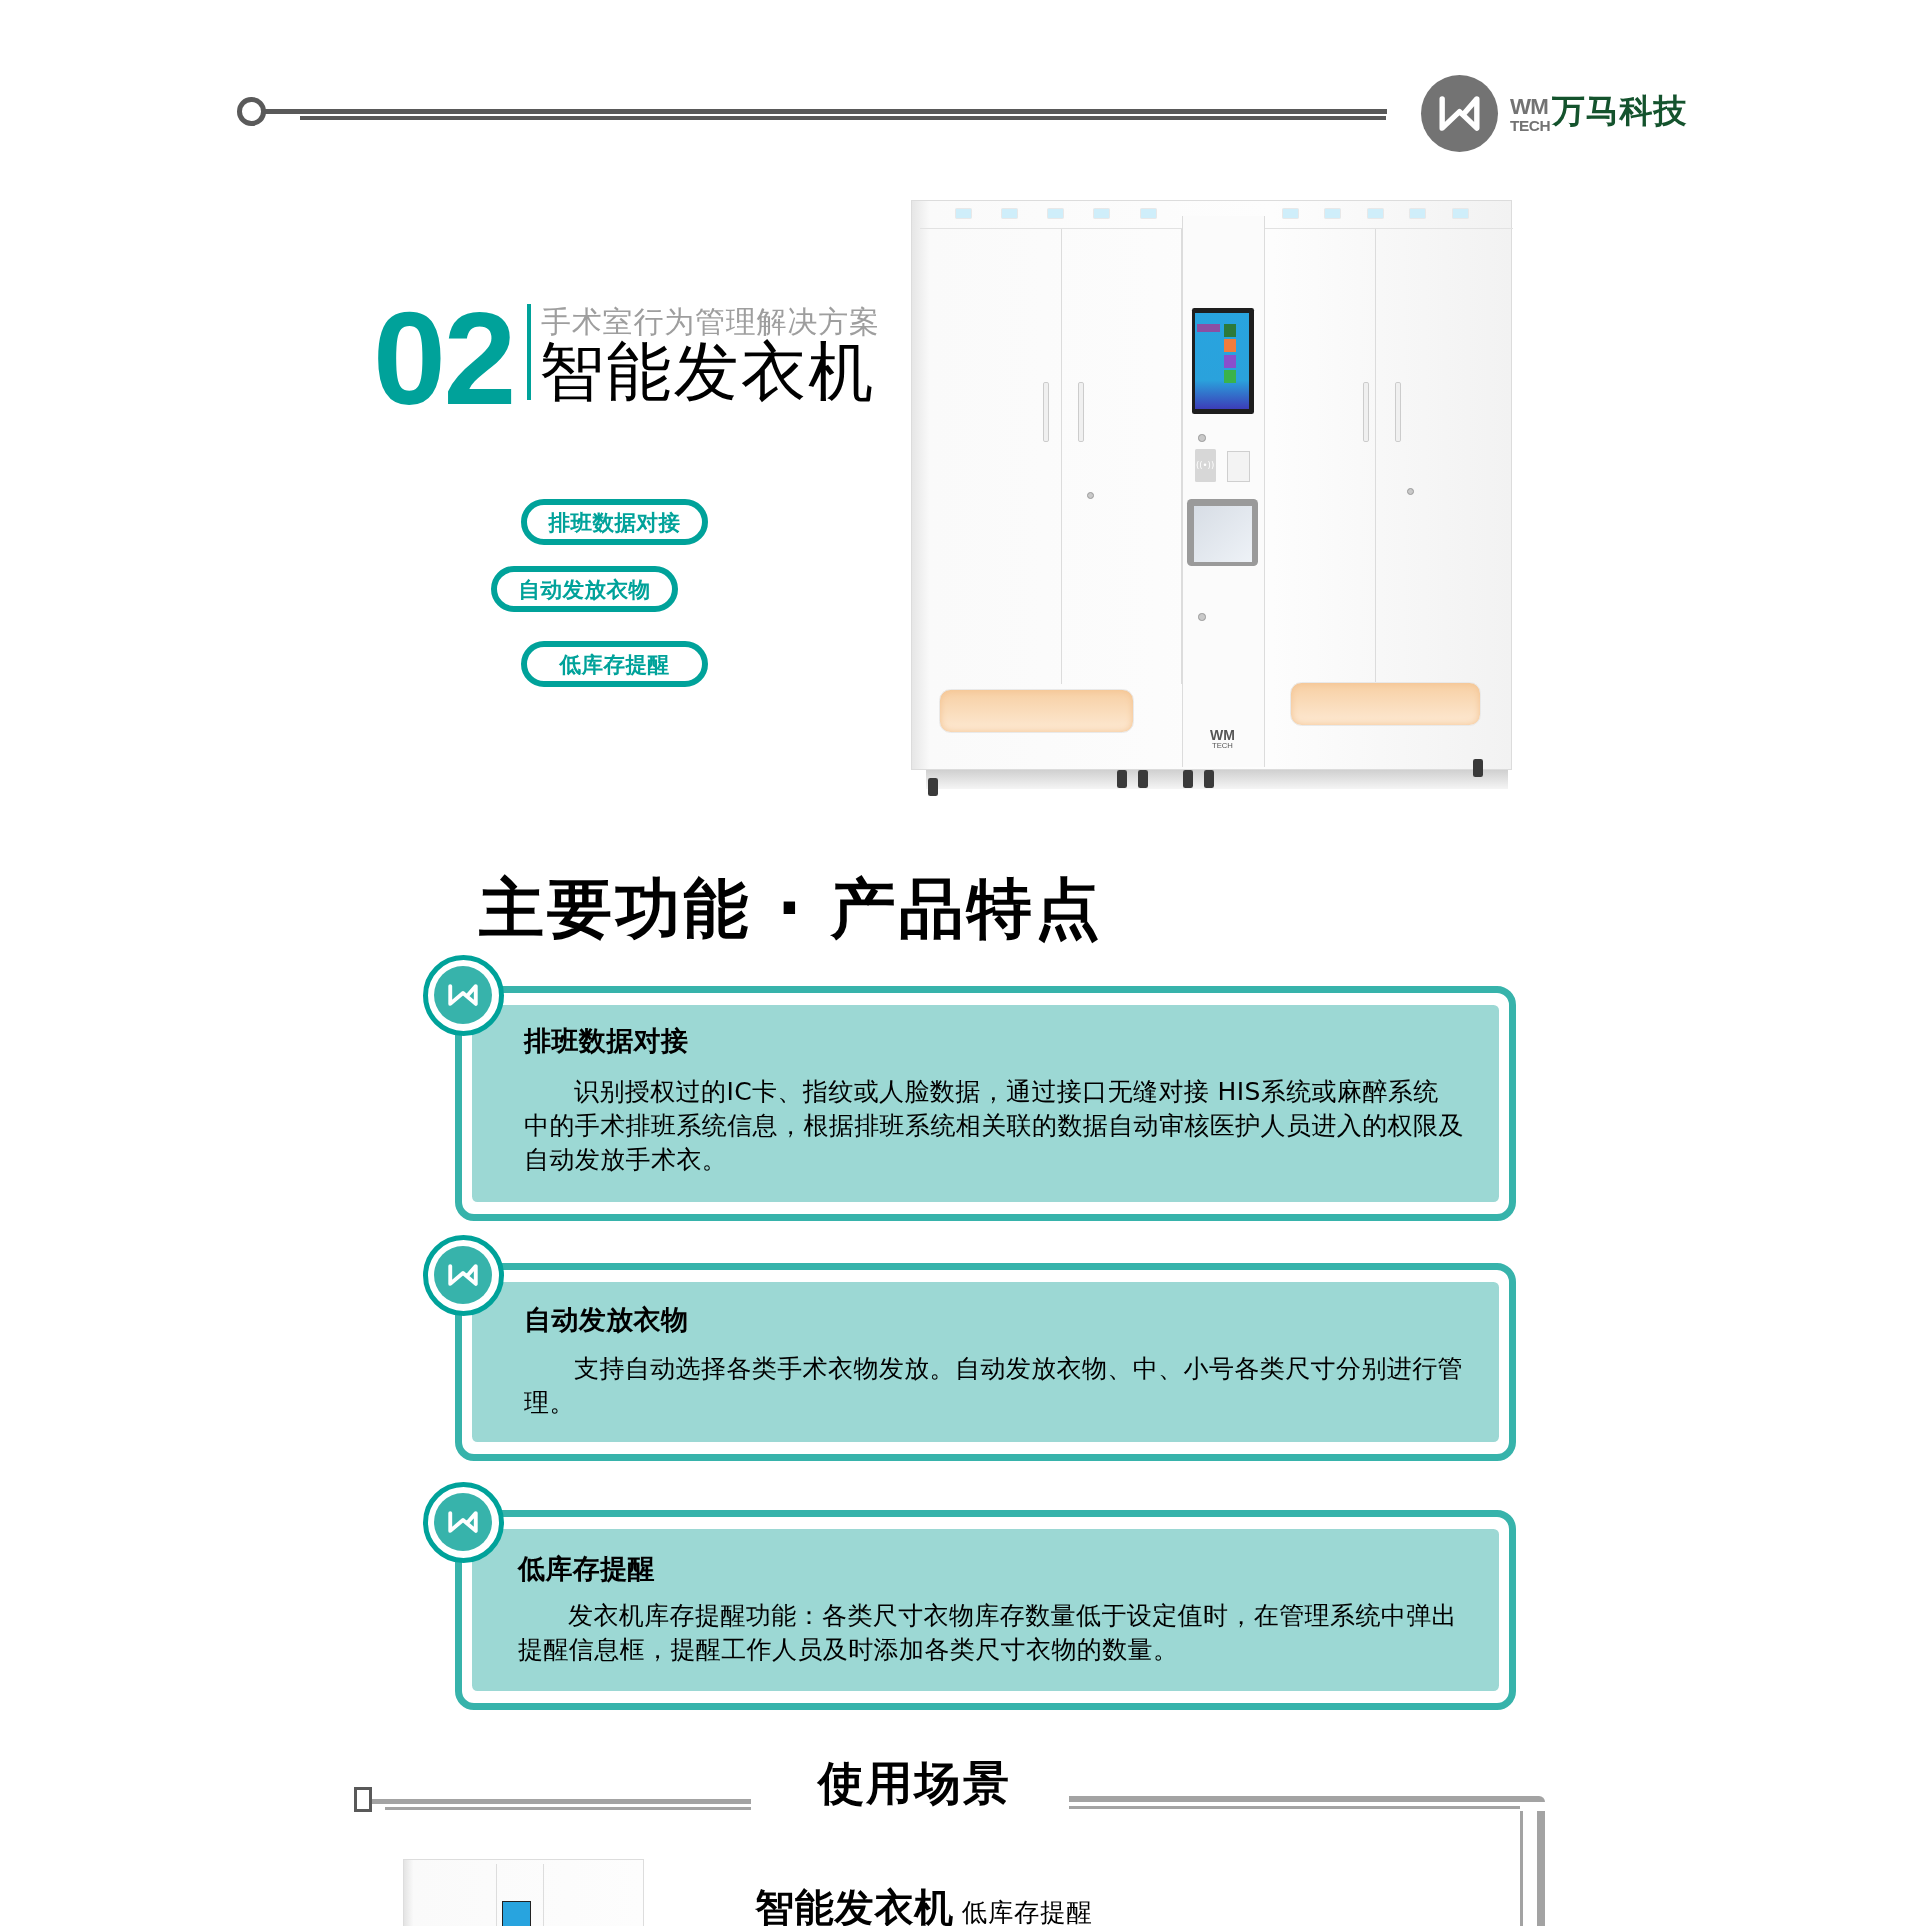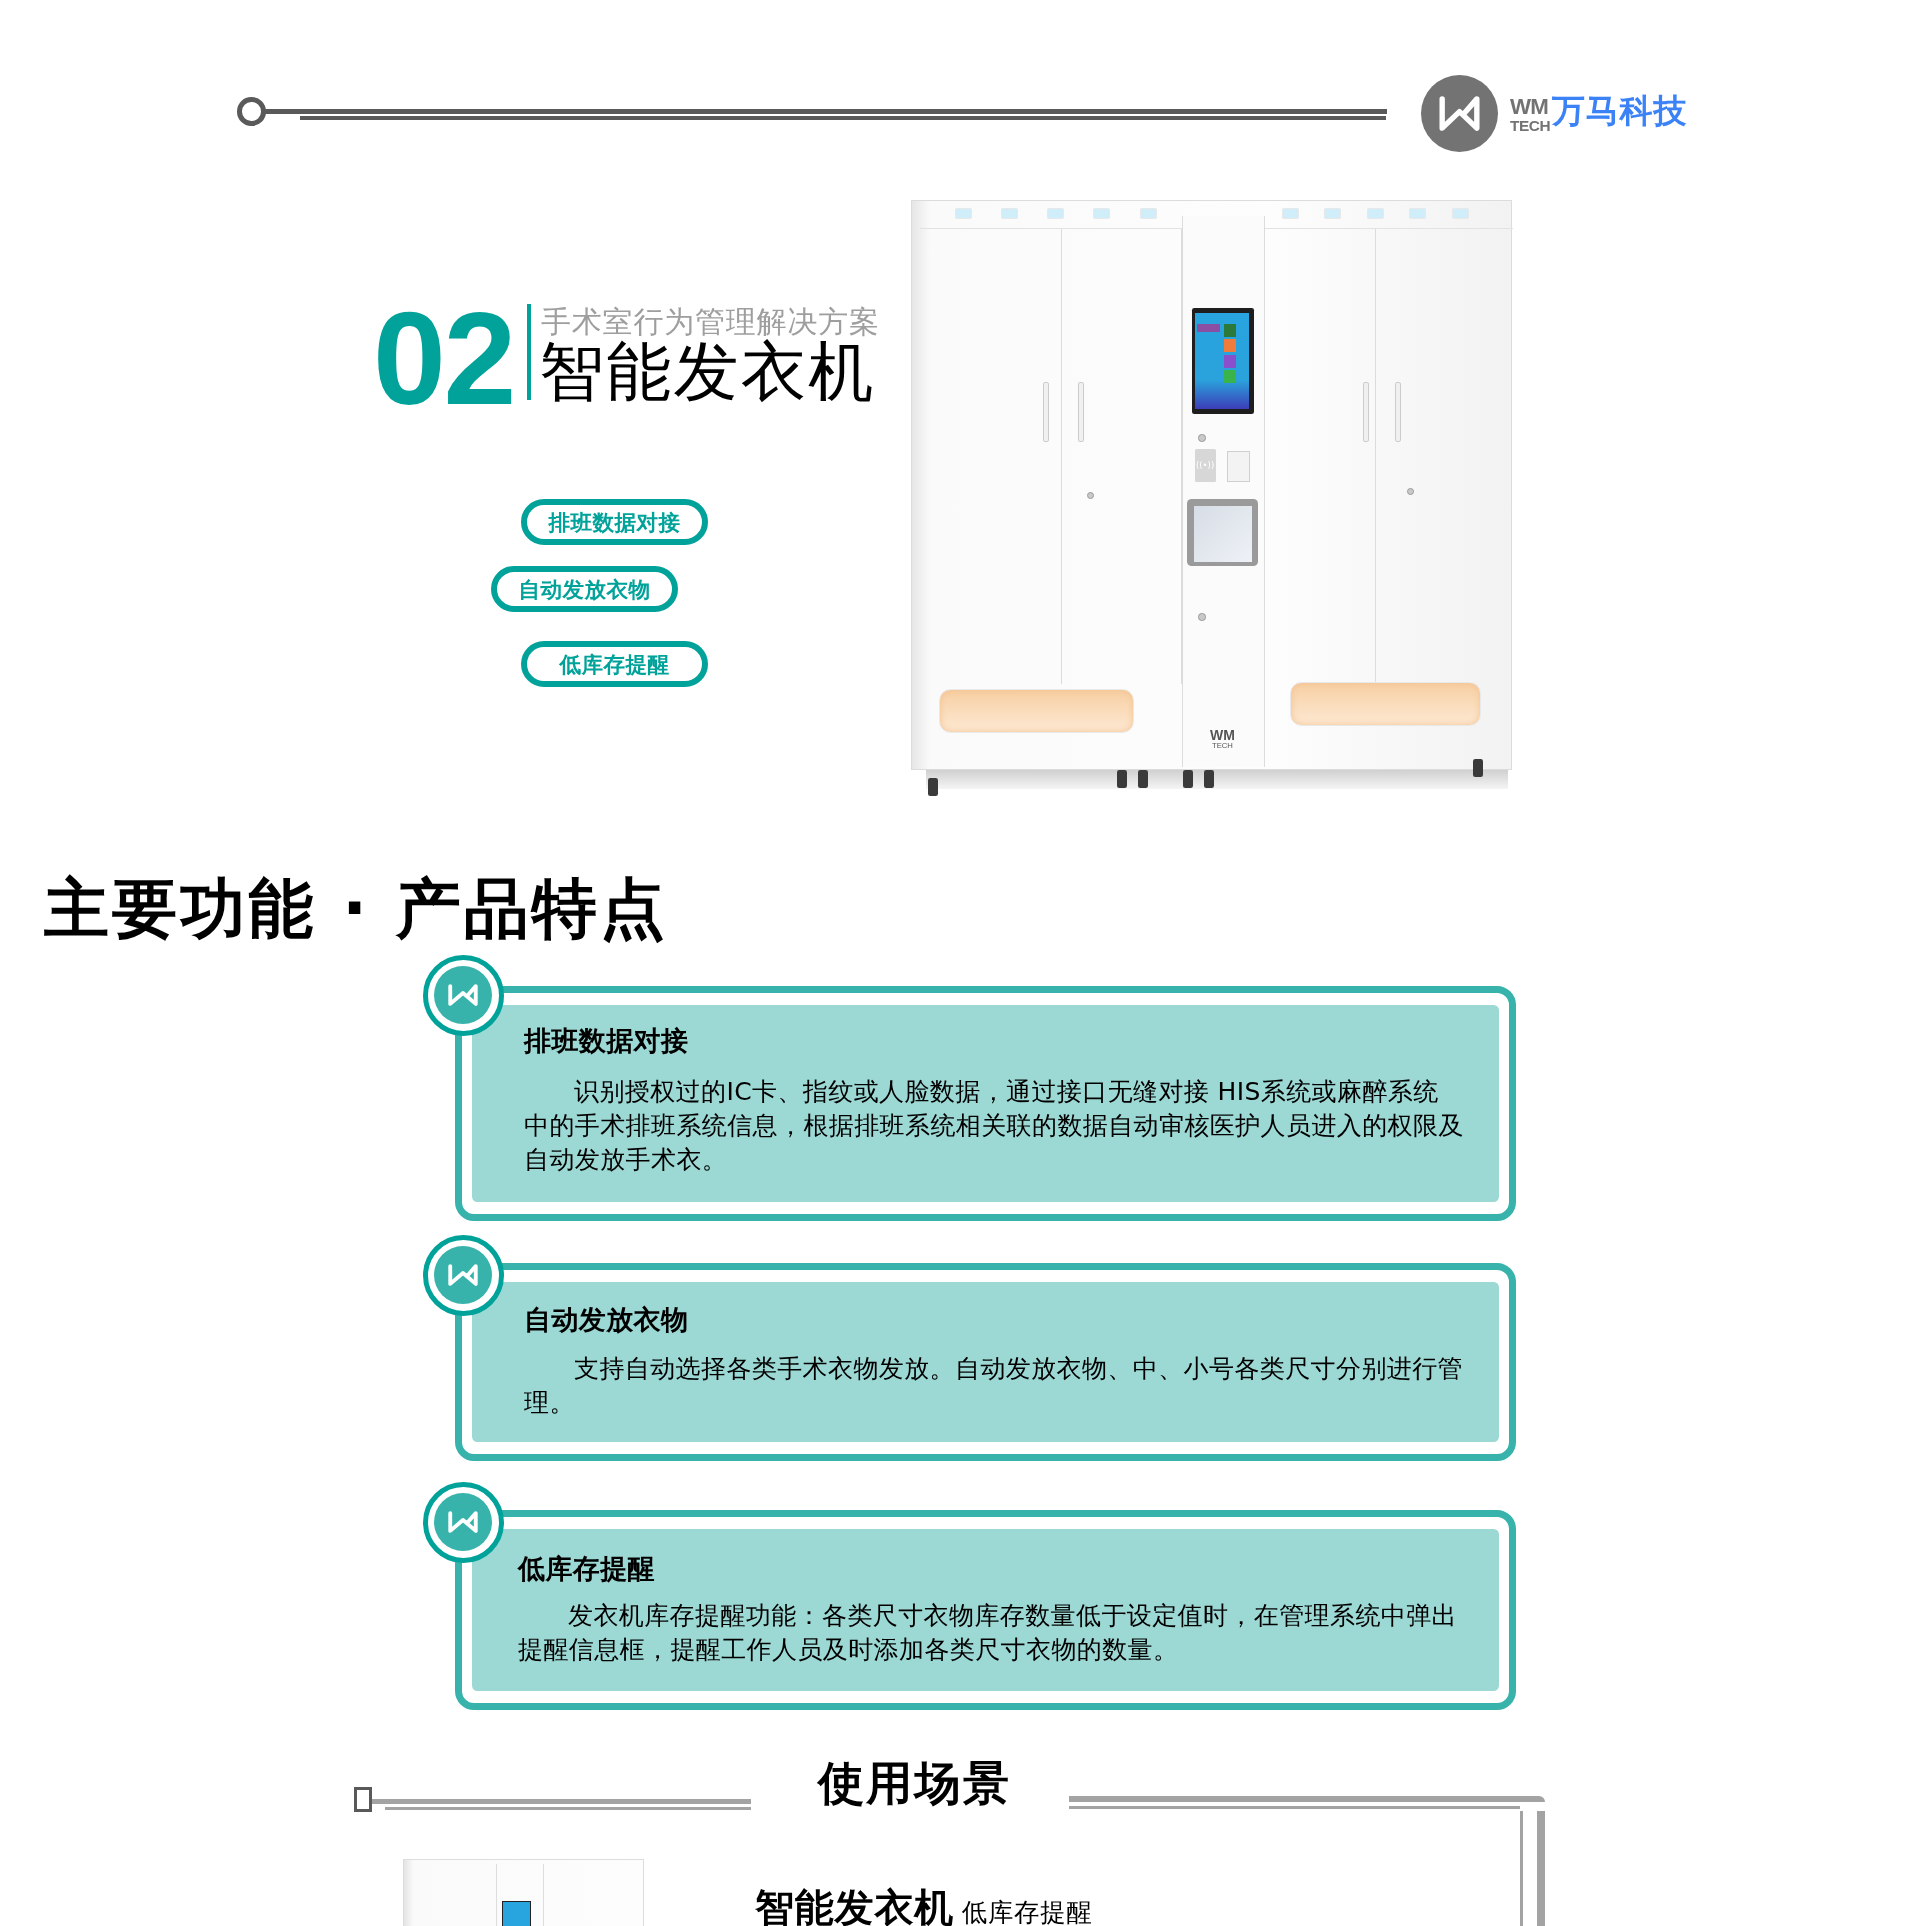--- a/index.html
+++ b/index.html
@@ -11,21 +11,21 @@
 
     
     .hdr-ring { left: 237px; top: 97px; width: 18.5px; height: 18.5px; border: 5.4px solid #5a5a5a; border-radius: 50%; background: #fff; }
     .hdr-line1 { left: 262px; top: 109px; width: 1125px; height: 5.4px; background: #595959; }
     .hdr-line2 { left: 300px; top: 116px; width: 1086px; height: 3.9px; background: #595959; }
     .logo-circle { left: 1421px; top: 75px; width: 77px; height: 77px; border-radius: 50%; background: #737373; }
     .logo-circle svg { width: 77px; height: 77px; display: block; }
     .logo-wmtech { left: 1510px; top: 96px; width: 34px; color: #737373; font-weight: bold; line-height: 1; }
     .logo-wmtech .wm { font-size: 22.3px; letter-spacing: -0.8px; display: block; font-family: "Liberation Sans", sans-serif; }
     .logo-wmtech .tech { font-size: 15.4px; display: block; font-family: "Liberation Sans", sans-serif; letter-spacing: -0.4px; }
-    .logo-cn { left: 1552px; top: 89px; font-size: 33px; color: #3b82f6; font-weight: bold; letter-spacing: 0.8px; }
+    .logo-cn { left: 1552px; top: 89px; font-size: 33px; color: #14532d; font-weight: bold; letter-spacing: 0.8px; }
 
     
     .hero-num { left: 373px; top: 293px; font-size: 131px; font-weight: bold; color: #00a29a; font-family: "Liberation Sans", sans-serif; line-height: 1; letter-spacing: -2.3px; }
     .hero-bar { left: 527px; top: 304px; width: 3.9px; height: 96px; background: #00a29a; }
     .hero-sub { left: 541px; top: 302px; font-size: 30px; color: #9e9e9e; letter-spacing: 0.8px; }
     .hero-title { left: 539px; top: 339px; font-size: 65px; color: #000; letter-spacing: 2.3px; line-height: 1; }
 
     .pill { border: 6.2px solid #00a29a; border-radius: 23px; background: #fff; color: #00a29a; font-weight: bold; font-size: 21.6px; display: flex; align-items: center; justify-content: center; box-sizing: border-box; letter-spacing: 0.4px; }
     .pill1 { left: 521px; top: 499px; width: 187px; height: 46px; }
     .pill2 { left: 491px; top: 566px; width: 187px; height: 46px; }
@@ -48,21 +48,21 @@
     .cab-slot-inner { position: absolute; left: 7px; top: 6.2px; width: 58px; height: 56px; background: linear-gradient(135deg,#d7dde5,#eef2f7); }
     .cab-lock { position: absolute; width: 5.4px; height: 5.4px; border-radius: 50%; background: #c9c9c9; border: 0.8px solid #9a9a9a; }
     .cab-drawer-light { position: absolute; height: 42px; border-radius: 11.6px; background: linear-gradient(180deg,#f7cfa3,#fde9d3); box-shadow: inset 0 0 7.7px #f3c28f; border: 1.2px solid #e9e9e9; }
     .cab-brand { position: absolute; left: 27px; top: 512px; color: #555; font-weight: bold; line-height: 1; text-align: center; font-family: "Liberation Sans", sans-serif; }
     .cab-brand .a { font-size: 14px; display: block; }
     .cab-brand .b { font-size: 7.7px; display: block; font-weight: normal; }
     .cab-shadow { position: absolute; left: 15.4px; top: 566px; width: 582px; height: 23px; background: linear-gradient(180deg,#c8c8c8,#f5f5f5); }
     .caster { position: absolute; width: 10px; height: 17.7px; background: #3a3a3a; border-radius: 2.3px; }
 
     
-    .sec-title { left: 0; width: 1582px; font-weight: bold; color: #000; line-height: 1; margin-left: 44px; }
+    .sec-title { left: 0; width: 1582px; text-align: center; font-weight: bold; color: #000; line-height: 1; }
     .feat-title { top: 876px; font-size: 65px; letter-spacing: 3.1px; }
     .feat-card { left: 455px; width: 1061px; border: 7.7px solid #37b3ab; border-radius: 19px; box-sizing: border-box; background: #fff; }
     .feat-card-inner { position: absolute; left: 9.6px; right: 9.6px; top: 11.6px; bottom: 11.6px; background: #9cd8d4; border-radius: 5.4px; }
     .feat-card1 { top: 986px; height: 235px; }
     .feat-card2 { top: 1263px; height: 198px; }
     .feat-card3 { top: 1510px; height: 200px; }
     .feat-badge { width: 81px; height: 81px; border-radius: 50%; background: #fff; border: 5.4px solid #00a29a; box-sizing: border-box; }
     .feat-badge-inner { position: absolute; left: 6.2px; top: 6.2px; width: 58px; height: 58px; border-radius: 50%; background: #37b3ab; }
     .feat-badge svg { width: 58px; height: 58px; display: block; }
     .feat-badge1 { left: 423px; top: 955px; }

